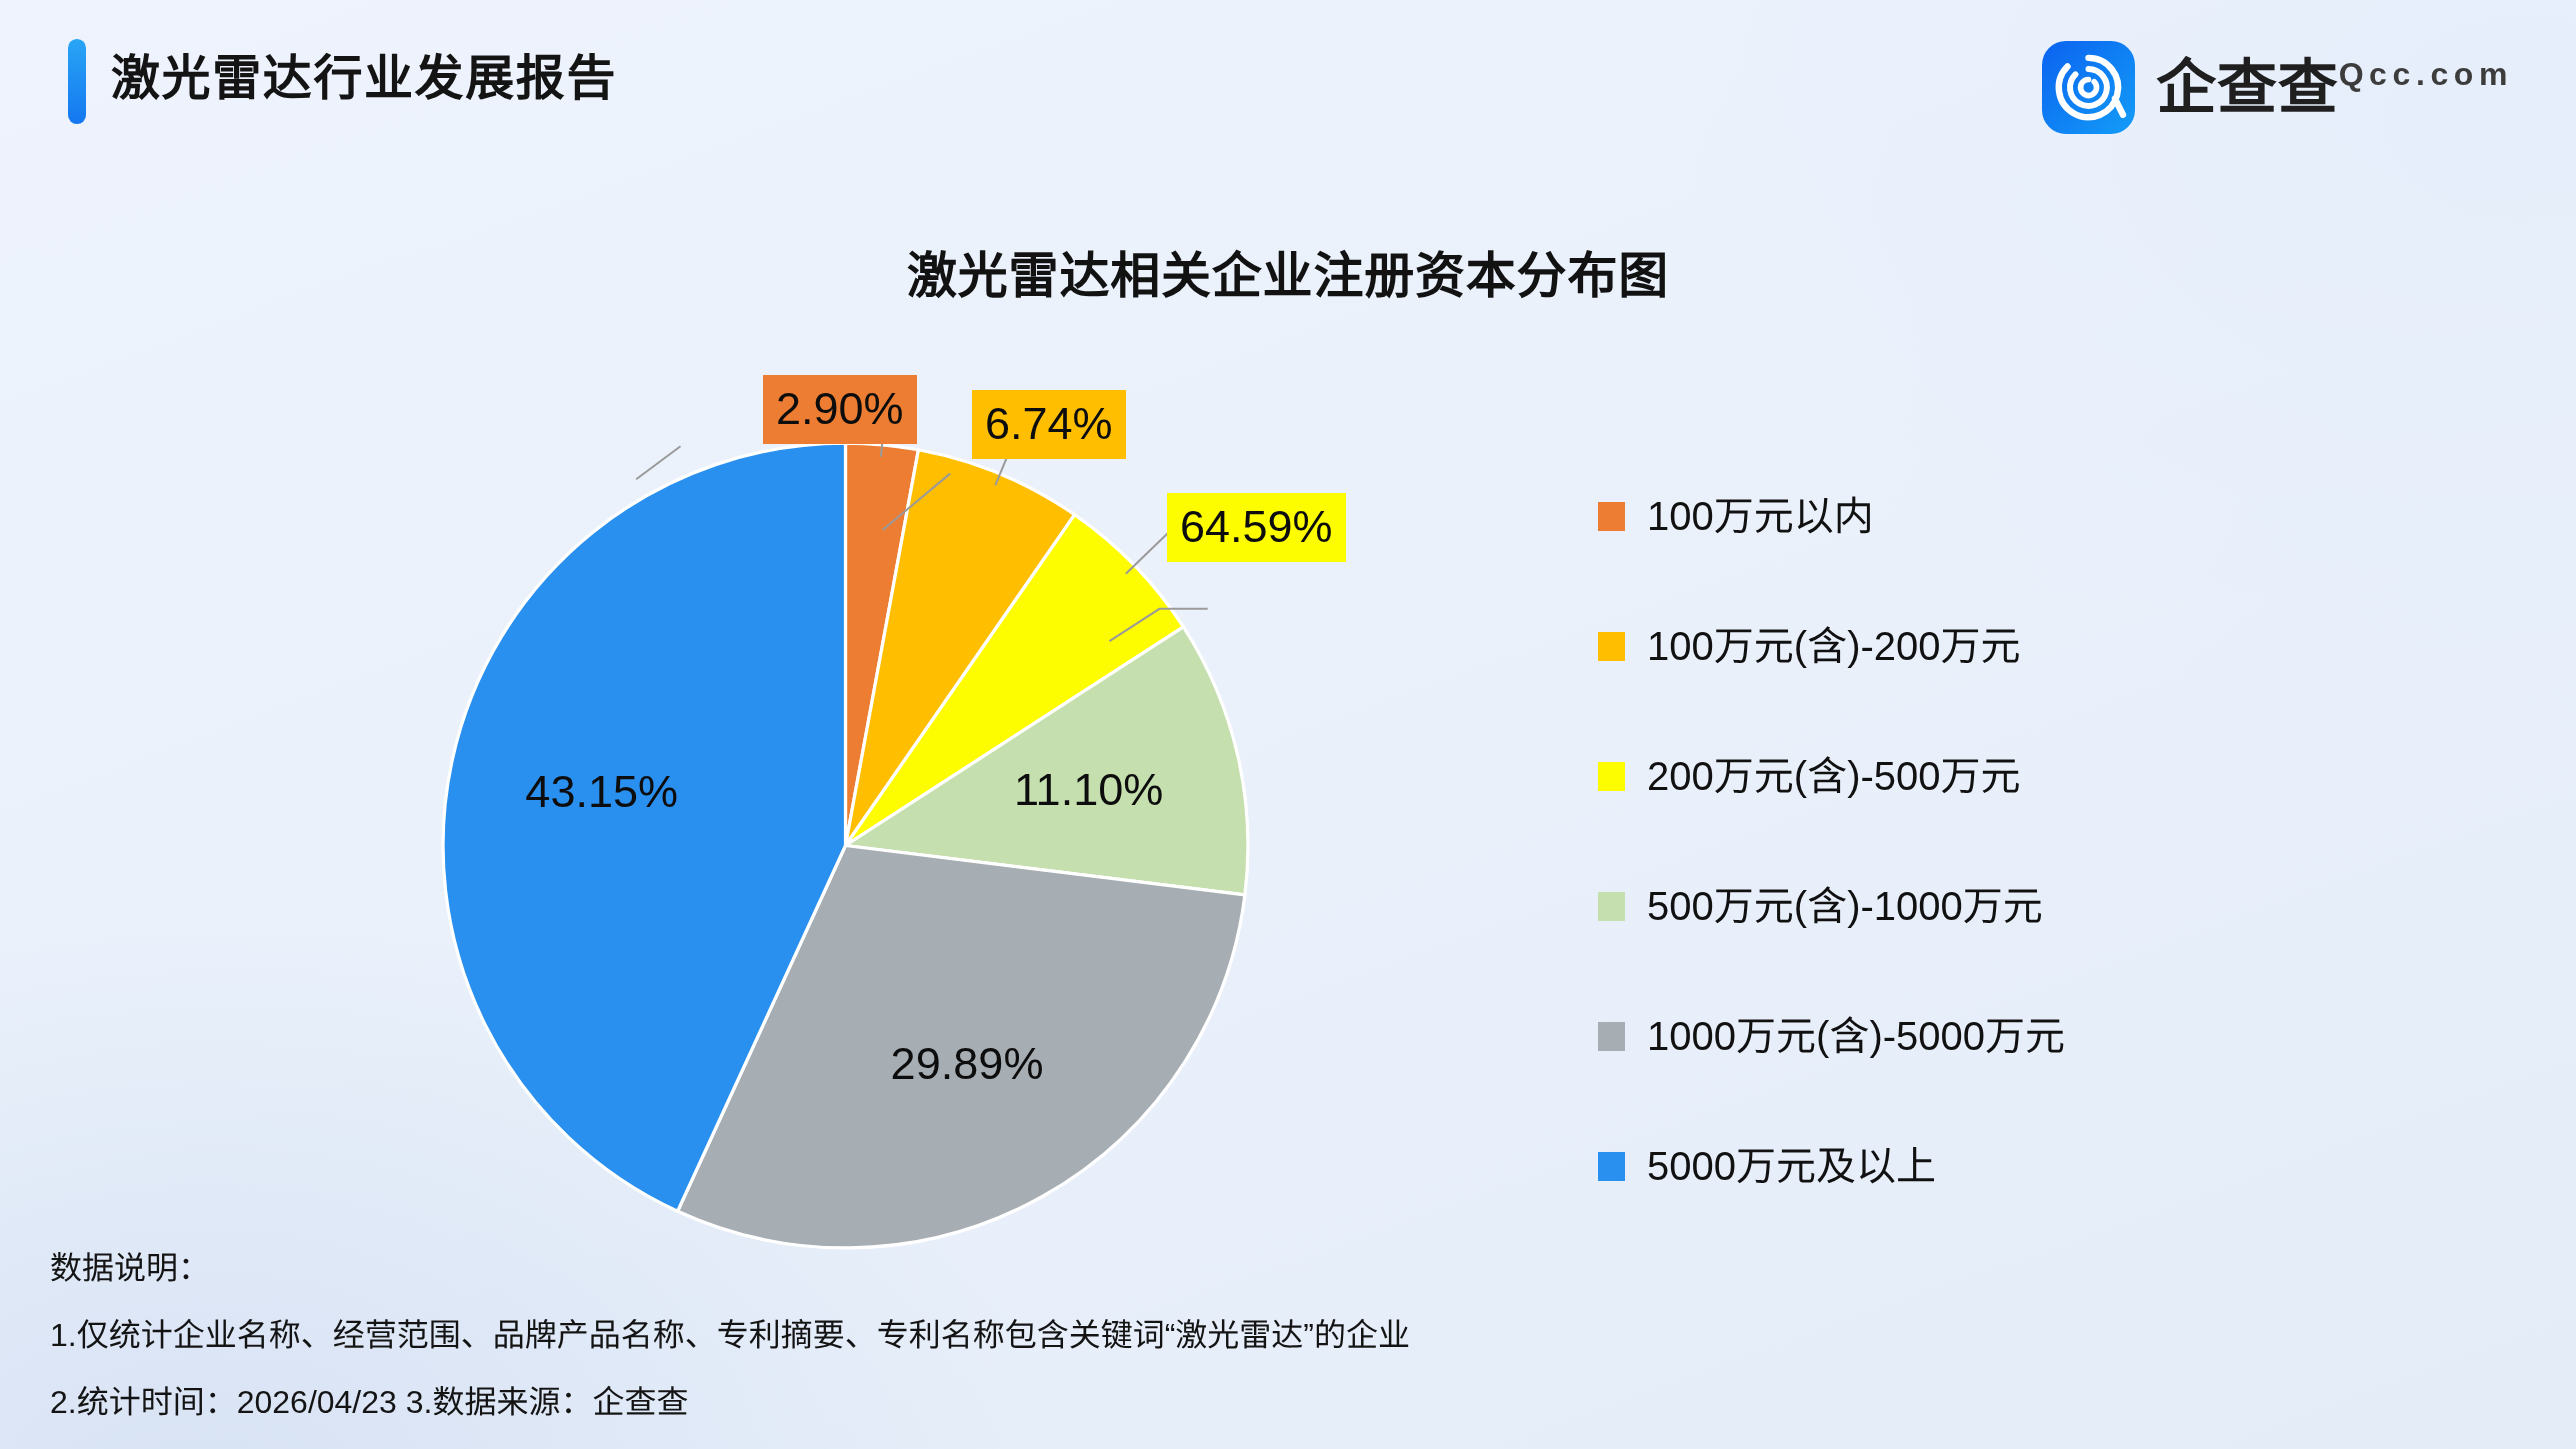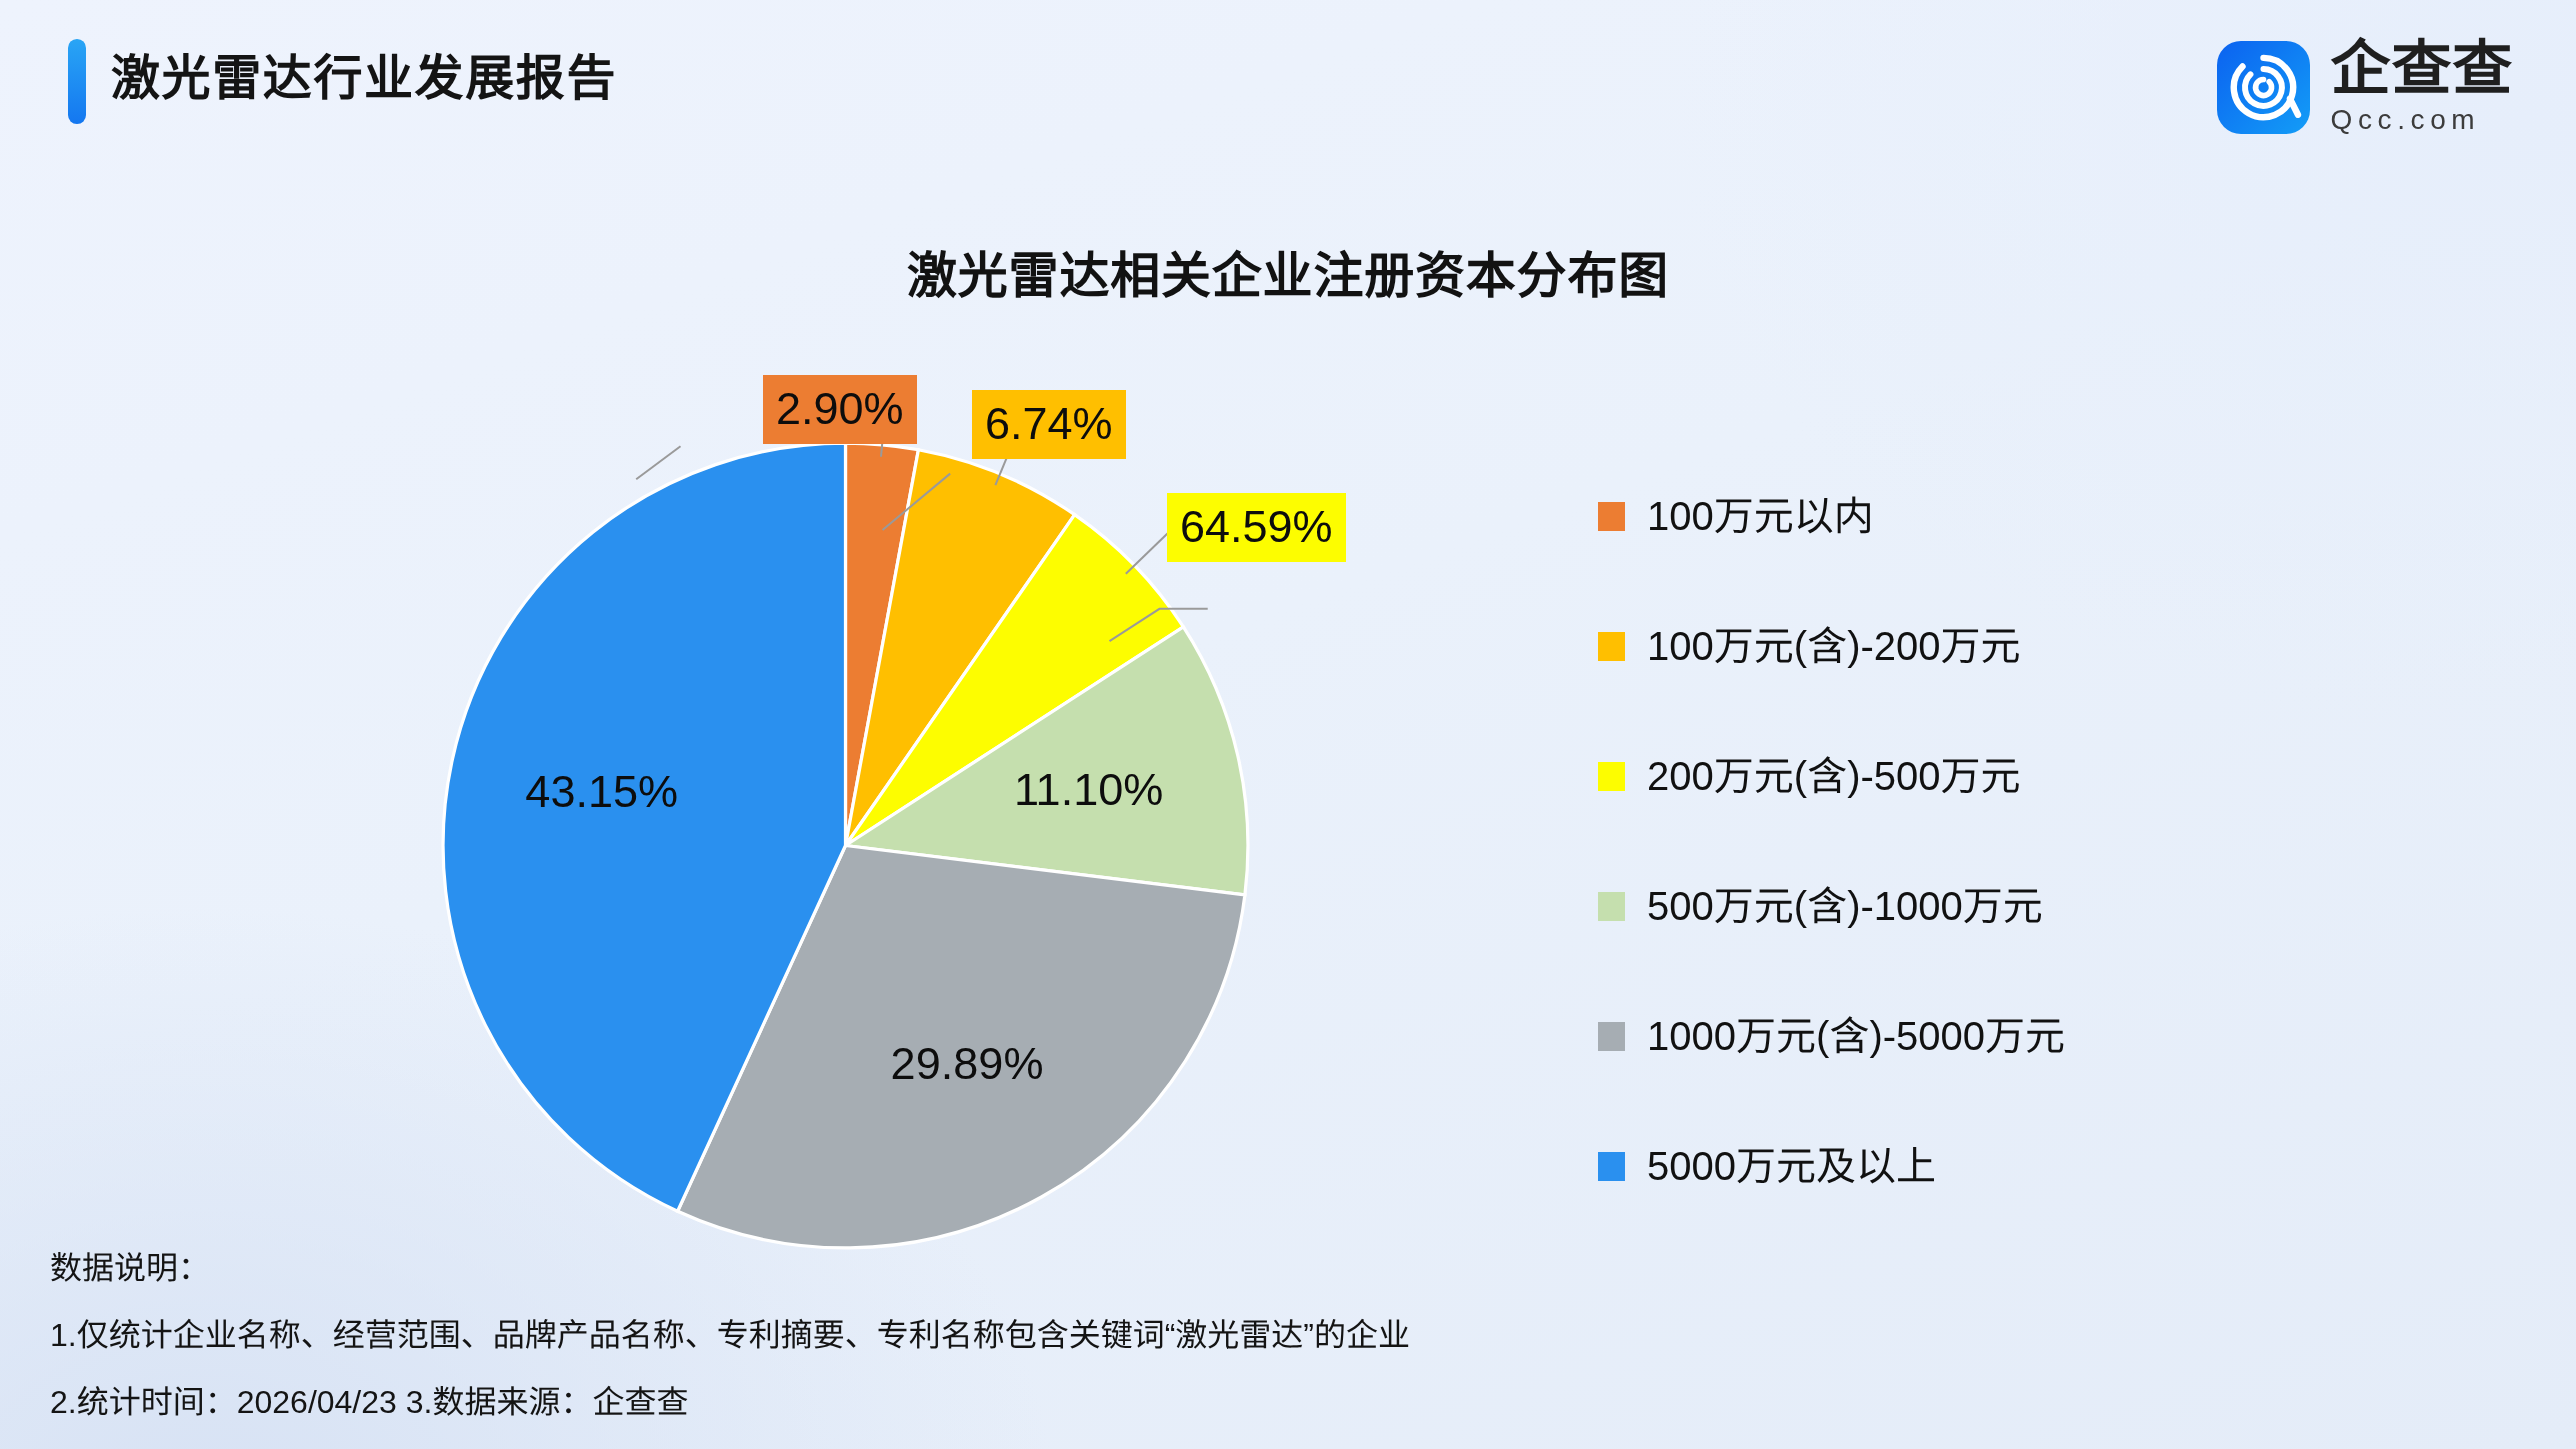--- a/index.html
+++ b/index.html
@@ -64,35 +64,36 @@
     gap: 21px;
   }
   .brand-mark {
     width: 93px; height: 93px;
     border-radius: 24px;
     background: linear-gradient(135deg, #0b62f0 0%, #139df7 100%);
     position: relative;
     flex: 0 0 auto;
   }
   .brand-mark svg { position: absolute; left: 0; top: 0; }
-  .brand-text { display: flex; flex-direction: column; justify-content: center; }
+  .brand-text { display: flex; flex-direction: row; justify-content: center; }
   .brand-cn {
     font-size: 60px;
     font-weight: bold;
     letter-spacing: 0.8px;
     line-height: 64px;
     color: #1f1f1f;
     white-space: nowrap;
   }
   .brand-en {
-    font-size: 28px;
+    font-size: 32px;
     letter-spacing: 5.6px;
     line-height: 37px;
     color: #3c3c3c;
     white-space: nowrap;
+    font-weight: bold;
   }
 
   
   .chart-title {
     position: absolute;
     left: 0; top: 235px;
     width: 2576px;
     text-align: center;
     font-size: 50px;
     font-weight: bold;

